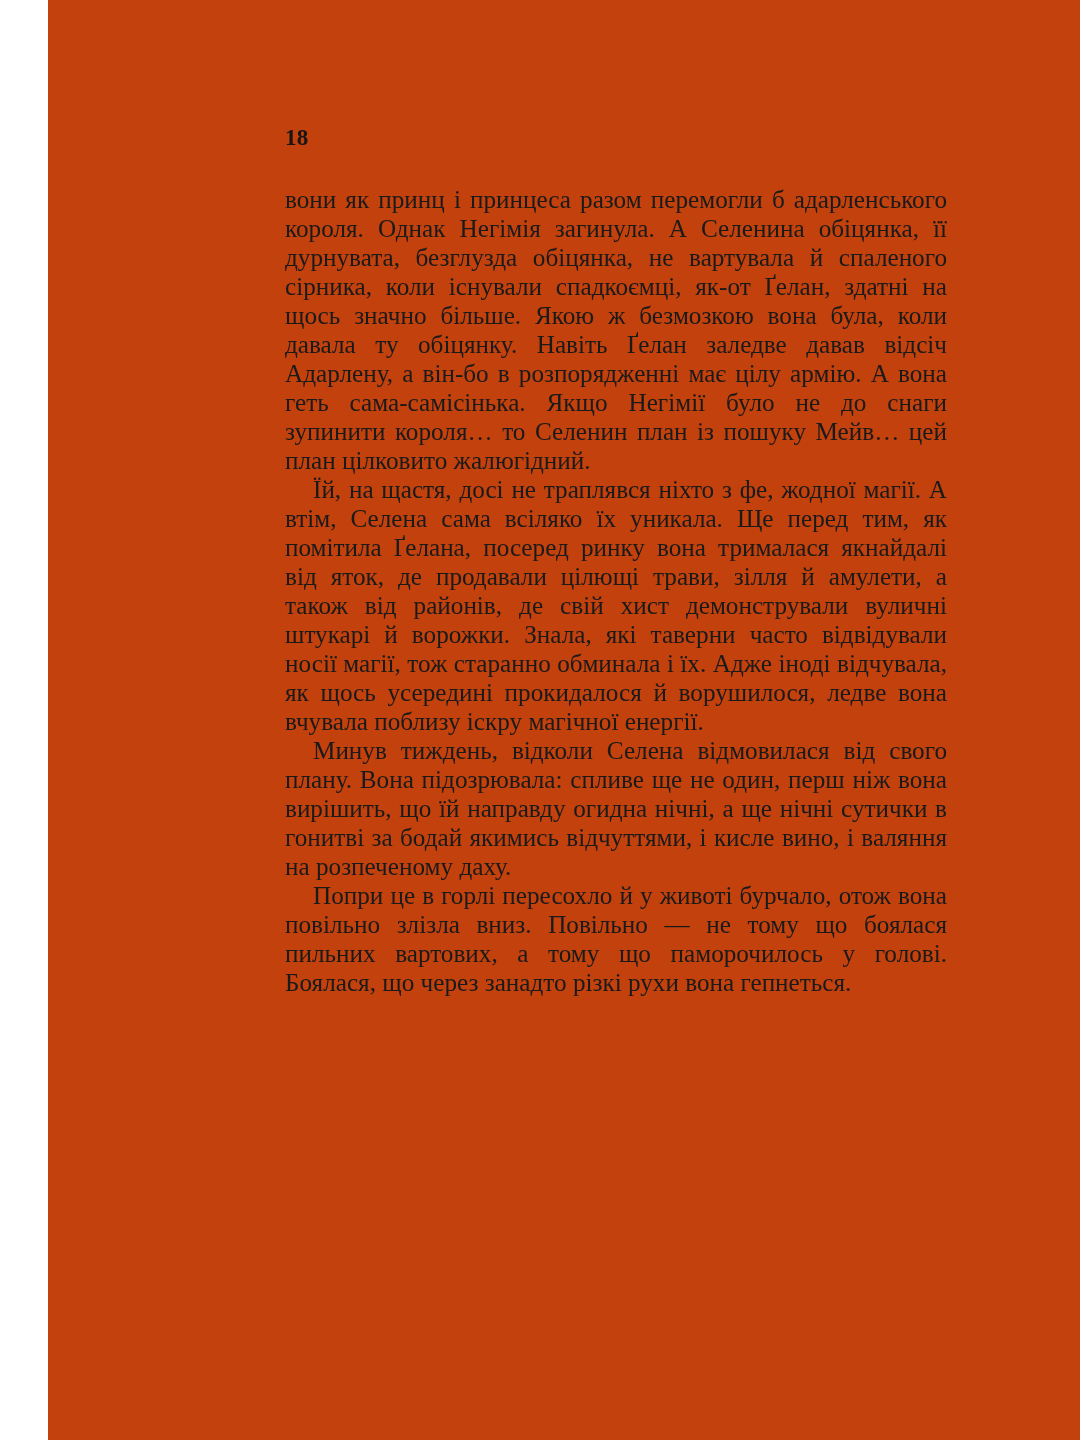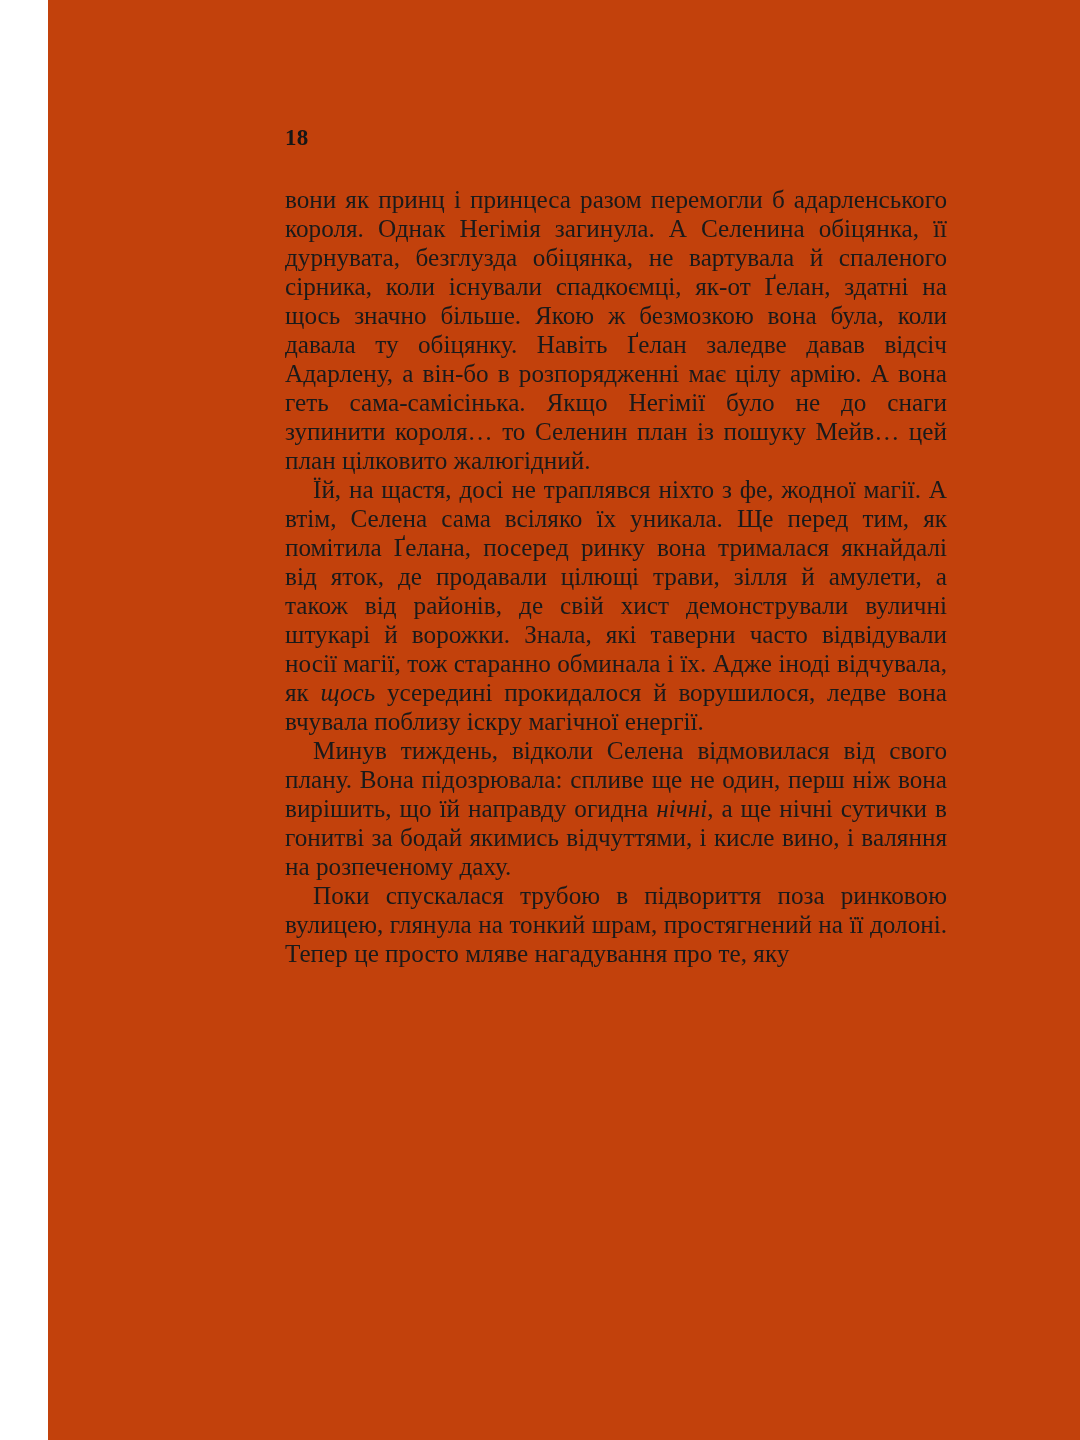--- a/index.html
+++ b/index.html
@@ -59,30 +59,29 @@
   
   .textblock p.noindent {
     text-indent: 0;
   }
   
   .textblock p:last-child {
     margin-bottom: 0;
   }
 
   .ital {
-    font-style: italic;
   }
 </style>
 </head>
 <body style="background: rgb(255, 255, 255); color: rgb(26, 26, 26);">
 
 <div class="page">
 
   <div class="folio">18</div>
 
   <div class="textblock" id="textblock">
       <p id="para-1" class="noindent"><span>вони як принц і принцеса разом перемогли б адарлен­ського короля. Однак Негімія загинула. А Селенина обіцянка, її дурнувата, безглузда обіцянка, не вартувала й спаленого сірника, коли існували спадкоємці, як‑от Ґелан, здатні на щось значно більше. Якою ж безмозкою вона була, коли давала ту обіцянку. Навіть Ґелан заледве давав відсіч Адарлену, а він‑бо в розпорядженні має цілу армію. А вона геть сама‑самісінька. Якщо Негімії було не до снаги зупинити короля… то Селенин план із пошуку Мейв… цей план цілковито жалюгідний.</span></p>
       <p id="para-2"><span>Їй, на щастя, досі не траплявся ніхто з фе, жодної магії. А втім, Селена сама всіляко їх уникала. Ще перед тим, як помітила Ґелана, посеред ринку вона трималася якнайдалі від яток, де продавали цілющі трави, зілля й амулети, а також від районів, де свій хист демонстрували вуличні штукарі й ворожки. Знала, які таверни часто відвідували носії магії, тож старанно обминала і їх. Адже іноді відчувала, як </span><span class="ital">щось</span><span> усередині прокидалося й ворушилося, ледве вона вчувала поблизу іскру магічної енергії.</span></p>
       <p id="para-3"><span>Минув тиждень, відколи Селена відмовилася від свого плану. Вона підозрювала: спливе ще не один, перш ніж вона вирішить, що їй направду огидна </span><span class="ital">нічні</span><span>, а ще нічні сутички в гонитві за бодай якимись відчуттями, і кисле вино, і валяння на розпеченому даху.</span></p>
-      <p id="para-5"><span>Поки спускалася трубою в підвориття поза ринковою вулицею, глянула на тонкий шрам, простягнений на її долоні. Тепер це просто мляве нагадування про те, яку</span></p>
+      <p id="para-4"><span>Попри це в горлі пересохло й у животі бурчало, отож вона повільно злізла вниз. Повільно — не тому що боялася пильних вартових, а тому що паморочилось у голові. Боялася, що через занадто різкі рухи вона гепнеться.</span></p>
     </div>
 
 </div>
 
 </body></html>

